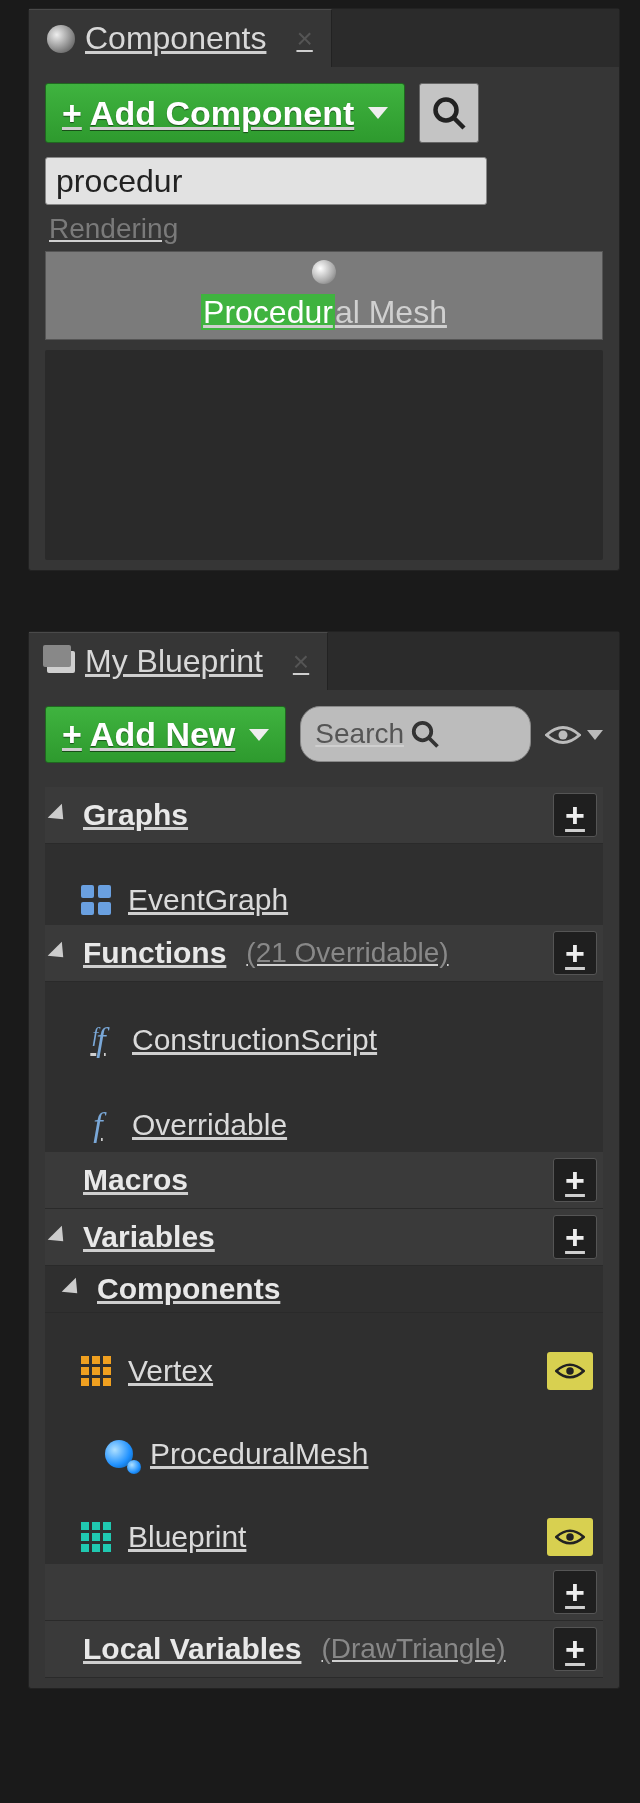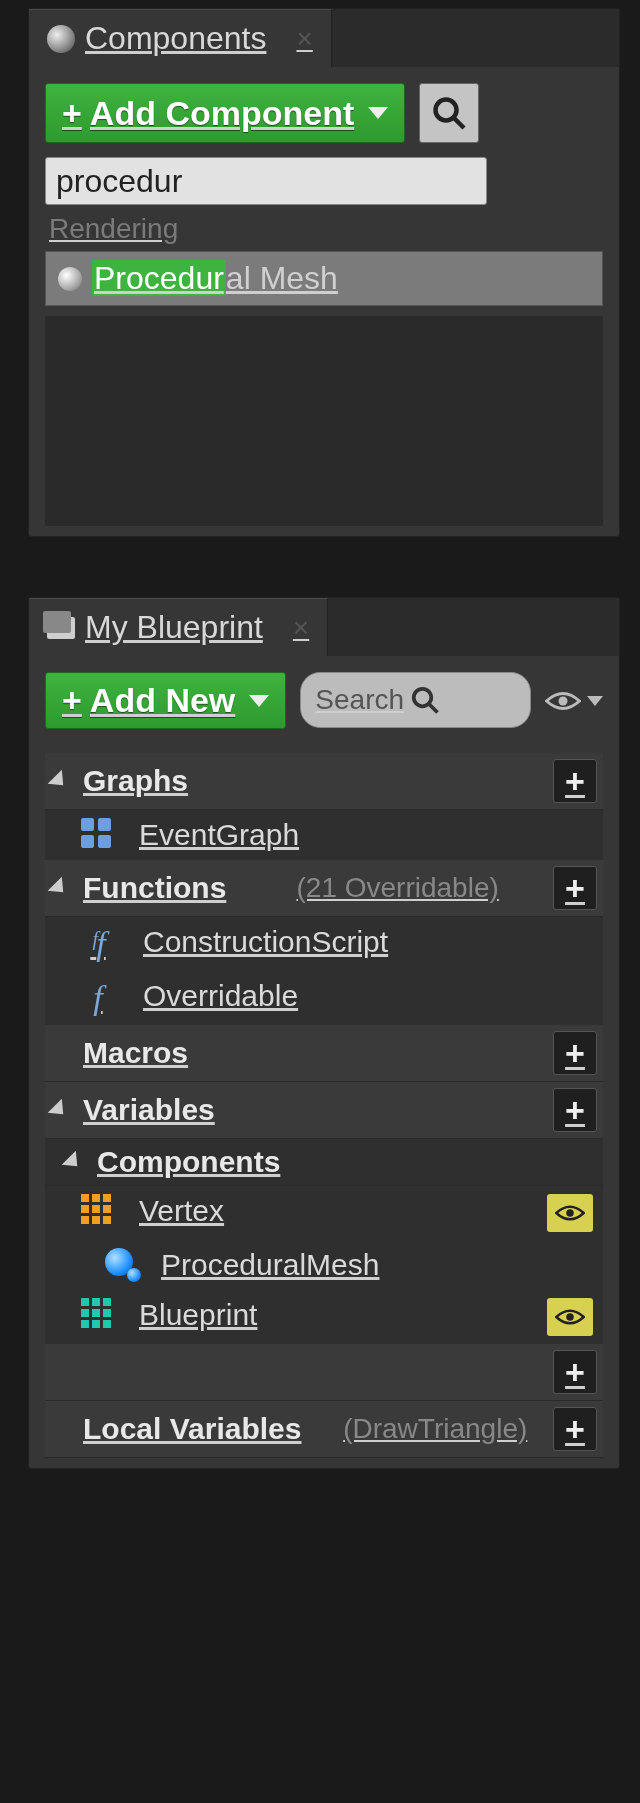--- a/index.html
+++ b/index.html
@@ -105,20 +105,21 @@
   }
   .result-row {
     display: flex;
     align-items: center;
     gap: 10px;
     background: #7b7b7b;
     border: 1px solid #555;
     padding: 8px 12px;
     font-size: 32px;
     color: #e8e8e8;
+    flex-direction: column;
   }
   .result-row .dot {
     width: 24px; height: 24px; border-radius: 50%;
     background: radial-gradient(circle at 35% 35%, #fff, #aaa 60%, #666);
     flex: 0 0 auto;
   }
   .result-row .hl { background: #3fb33f; color: #fff; padding: 0 2px; }
   .result-row .rest { color: #d0d0d0; }
 
   .spacer-dark {
@@ -149,37 +150,39 @@
     border-bottom: 10px solid transparent;
     border-left: 12px solid #ccc;
     transform: rotate(90deg);
     transform-origin: center;
     margin-right: 6px;
   }
   .section-header .arrow.expanded {
     transform: rotate(45deg);
   }
   .section-header .title { flex: 0 0 auto; }
-  .section-header .ann { color: #888; font-weight: normal; font-size: 28px; margin-left: 16px; flex: 1; overflow: hidden; white-space: nowrap; text-overflow: clip; text-align: center;}
+  .section-header .ann { color: #888; font-weight: normal; font-size: 28px; margin-left: 8px; flex: 1; overflow: hidden; white-space: nowrap; text-overflow: clip;}
   .plusbox {
     width: 44px; height: 44px;
     background: #1f1f1f;
     border: 1px solid #555;
     border-radius: 3px;
     display: flex; align-items: center; justify-content: center;
     color: #eee; font-size: 34px; font-weight: bold;
     flex: 0 0 auto;
   }
 
   .item-row {
     display: flex;
-    gap: 28px;
+    align-items: center;
+    gap: 17px;
     padding: 8px 10px 8px 36px;
     font-size: 30px;
     color: #dadada;
+    margin-top: 31px;
   }
   .item-row .endicon { margin-left: auto; }
   .item-indent2 { padding-left: 60px; }
 
   
   .icon-graph {
     width: 30px; height: 30px;
     display: grid; grid-template: 1fr 1fr / 1fr 1fr; gap: 4px;
   }
   .icon-graph span { background: #6aa0e0; border-radius: 2px; }

